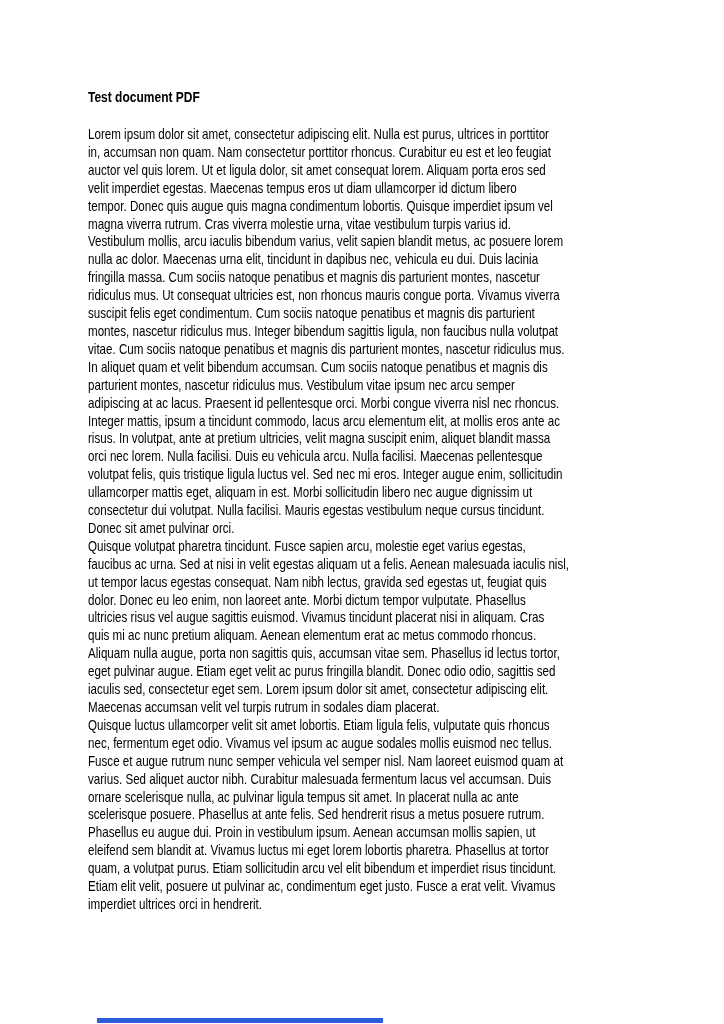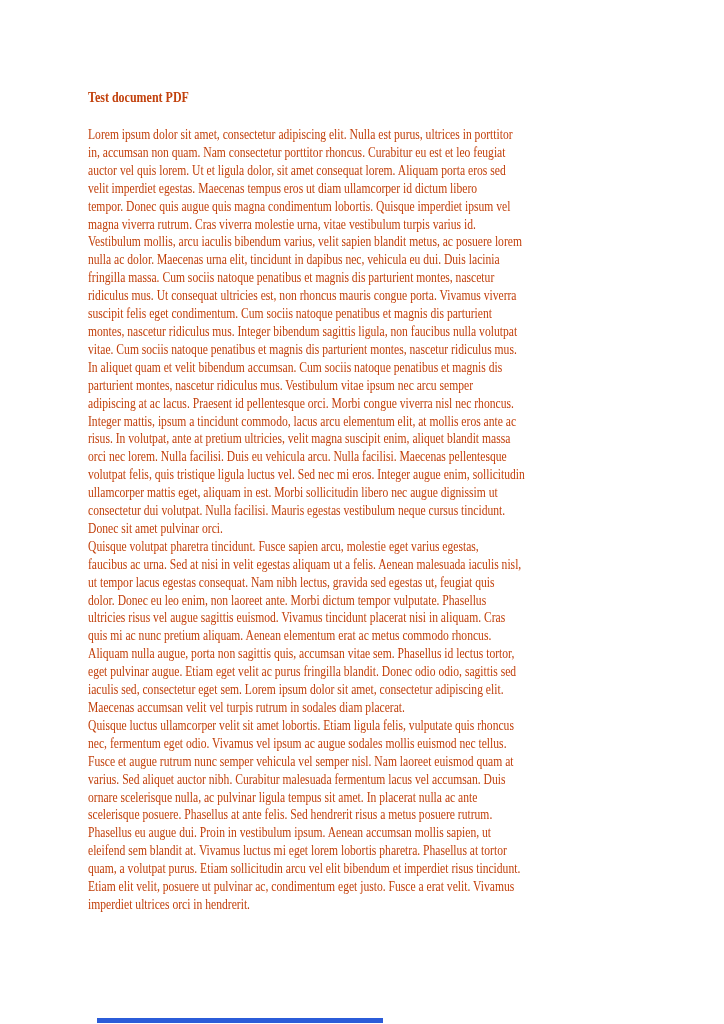--- a/index.html
+++ b/index.html
@@ -2,22 +2,22 @@
 <html><head>
 <meta charset="utf-8">
 <style>
   html, body { margin: 0; padding: 0; }
   .page {
     position: relative;
     width: 724px;
     height: 1024px;
     background: #ffffff;
     overflow: hidden;
-    font-family: Liberation Serif, serif;
-    color: #c2410c;
+    font-family: Liberation Sans, sans-serif;
+    color: #000000;
   }
   .content {
     position: absolute;
     left: 88px;
     top: 88px;
     width: 690px;
     transform: scaleX(0.80);   
     transform-origin: 0 0;
   }
   .doc-title {

